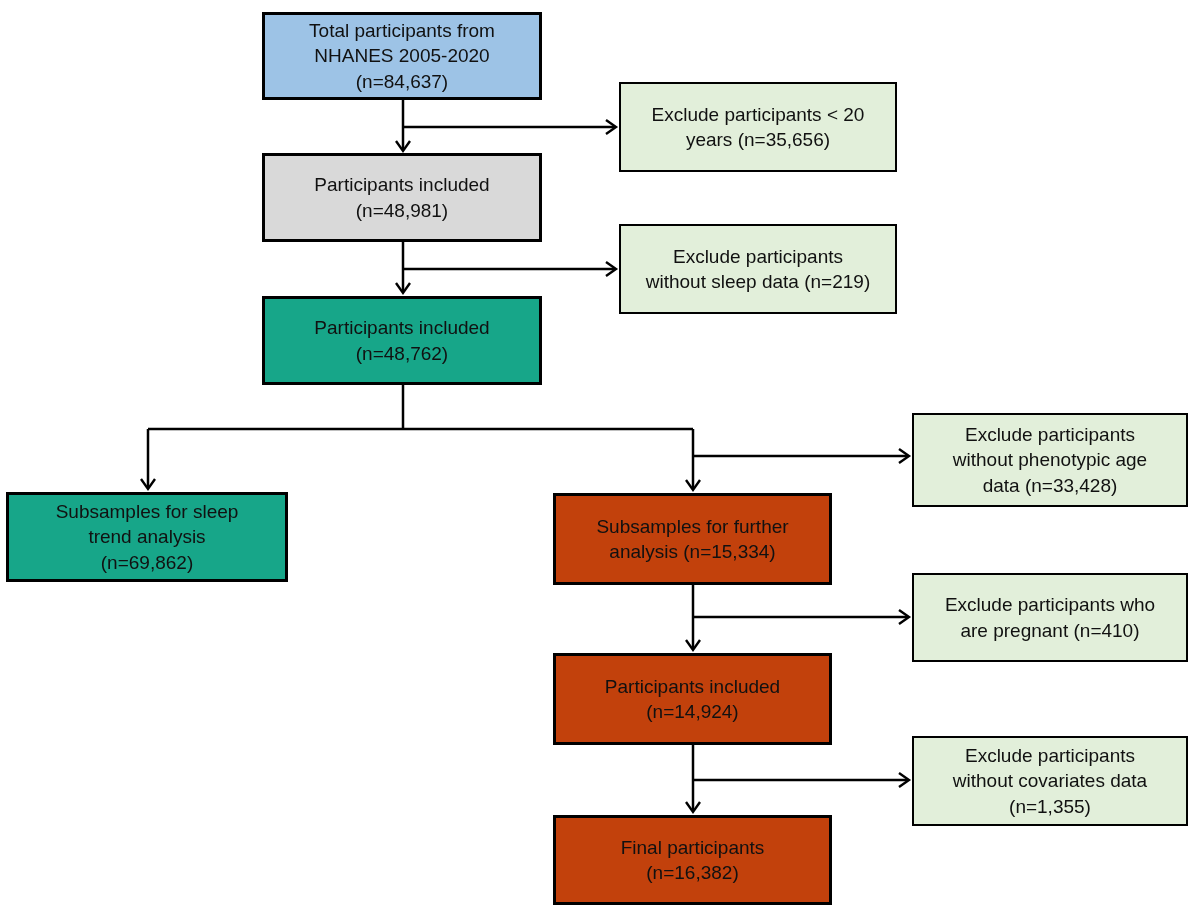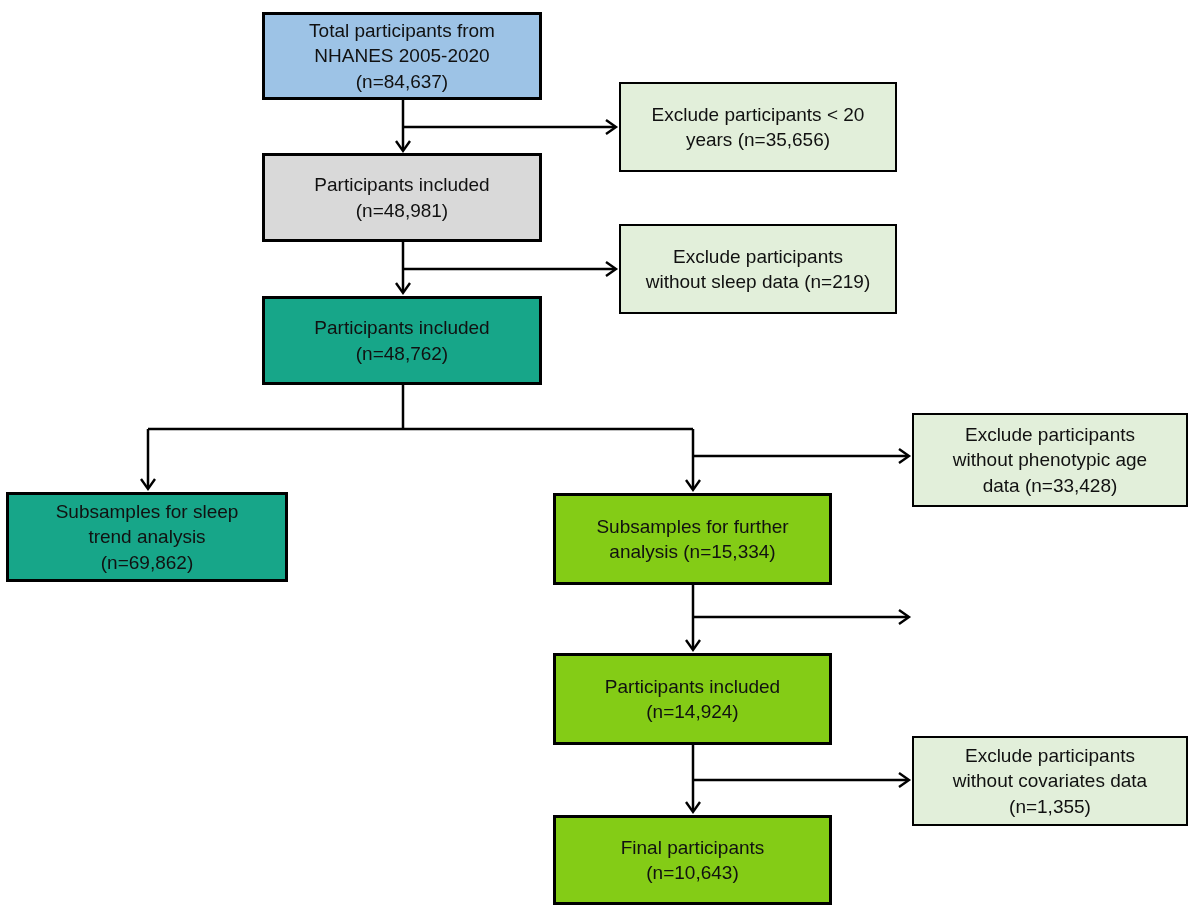--- a/index.html
+++ b/index.html
@@ -31,21 +31,21 @@
     text-align: center;
     font-size: 19px;
     line-height: 1.32;
     color: #111111;
     padding: 8px 10px;
     white-space: pre-line;
   }
   .c-blue  { background: #9DC3E6; }
   .c-gray  { background: #D9D9D9; }
   .c-teal  { background: #17A689; }
-  .c-cyan  { background: #84cc16; }
+  .c-cyan  { background: #c2410c; }
   .c-pale  { background: #E2EFDA; border-width: 2.5px; justify-content: center; }
 
   
   .n-total        { left: 262px; top: 12px;  width: 280px; height: 88px; }
   .n-excl-age     { left: 619px; top: 82px;  width: 278px; height: 90px; }
   .n-included1    { left: 262px; top: 153px; width: 280px; height: 89px; }
   .n-excl-sleep   { left: 619px; top: 224px; width: 278px; height: 90px; }
   .n-included2    { left: 262px; top: 296px; width: 280px; height: 89px; }
   .n-sleep-trend  { left: 6px;   top: 492px; width: 282px; height: 90px; }
   .n-excl-pheno   { left: 912px; top: 413px; width: 276px; height: 94px; }
@@ -119,30 +119,34 @@
     <span>Exclude participants
 without phenotypic age
 data (n=33,428)</span>
   </div>
 
   <div class="node c-cyan n-further">
     <span>Subsamples for further
 analysis (n=15,334)</span>
   </div>
 
+  <div class="node c-pale n-excl-preg">
+    <span>Exclude participants who
+are pregnant (n=410)</span>
+  </div>
 
   <div class="node c-cyan n-included3">
     <span>Participants included
 (n=14,924)</span>
   </div>
 
   <div class="node c-pale n-excl-cov">
     <span>Exclude participants
 without covariates data
 (n=1,355)</span>
   </div>
 
   <div class="node c-cyan n-final">
     <span>Final participants
-(n=10,643)</span>
+(n=16,382)</span>
   </div>
 
 </div>
 
 </body></html>

